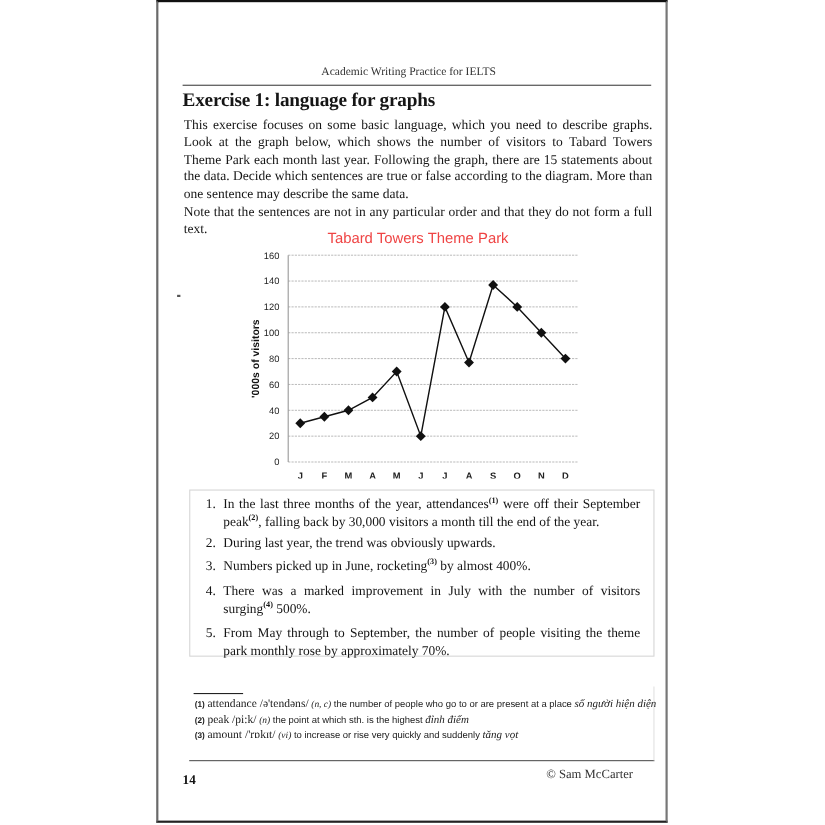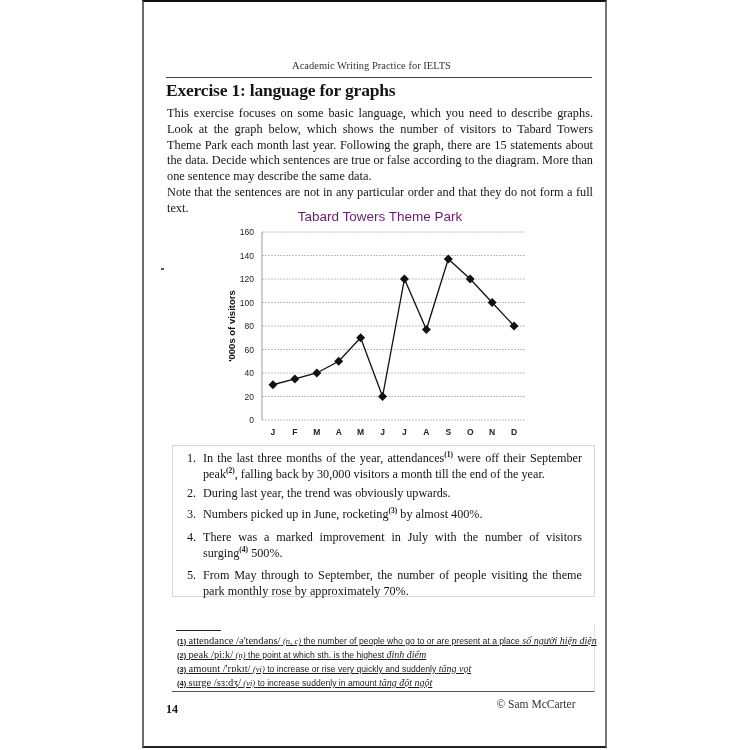--- a/index.html
+++ b/index.html
@@ -29,42 +29,42 @@
     .para {
       position: absolute; left: 167px; width: 426px; margin: 0;
       font-size: 12.3px; line-height: 15.8px; text-align: justify; font-weight: 500;
     }
     .p1 { top: 106px; }
     .p2 { top: 185px; }
     .chart-wrap { position: absolute; left: 200px; top: 205px; width: 360px; height: 230px; }
     .chart-wrap svg { position: absolute; left: 0; top: 0; }
     .chart-title {
       position: absolute; left: 0; top: 4px; width: 360px; text-align: center;
-      font-family: "Liberation Sans", "DejaVu Sans", sans-serif; font-size: 13.5px; color: #701a75;
+      font-family: "Liberation Sans", "DejaVu Sans", sans-serif; font-size: 13.5px; color: #ef4444;
     }
     .statements {
       position: absolute; left: 172px; top: 445px; width: 423px; height: 152px;
       border: 1px solid #d6d6d6; box-sizing: border-box;
     }
     .stmt {
       position: absolute; left: 14px; width: 395px; font-size: 12.2px; line-height: 15.5px;
       text-align: justify;
     }
     .stmt .num { position: absolute; left: 0; top: 0; }
     .stmt .txt { display: block; margin-left: 16px; }
     sup { font-size: 7.5px; font-weight: bold; line-height: 0; }
     .glossary {
       position: absolute; left: 172px; top: 624px; width: 423px; height: 68px;
       border-right: 1px solid #e2e2e2; border-bottom: 1.5px solid #555;
       box-sizing: border-box;
     }
     .gloss-rule { position: absolute; left: 4px; top: 6px; width: 45px; border-top: 1.2px solid #222; }
     .gloss-item {
       position: absolute; left: 5px; font-family: "Liberation Sans", "DejaVu Sans", sans-serif;
-      font-size: 8.6px; white-space: nowrap; color: #1a1a1a; text-decoration: underline;
+      font-size: 8.6px; white-space: nowrap; color: #1a1a1a;
     }
     .gloss-item .term { font-family: "Liberation Serif", "DejaVu Serif", serif; font-size: 10.5px; }
     .gloss-item .pos { font-style: italic; font-family: "Liberation Serif", serif; }
     .gloss-item .vi { font-style: italic; font-family: "Liberation Serif", serif; font-size: 10px; }
     .gloss-item .n { font-weight: bold; font-size: 7.5px; }
     .page-num { position: absolute; left: 166px; top: 702px; font-size: 12px; font-weight: bold; }
     .copyright { position: absolute; left: 480px; top: 698px; width: 112px; text-align: center; font-size: 11.5px; color: #333; }
     .margin-dot { position: absolute; left: 161px; top: 268px; width: 3px; height: 2px; background: #555; }
   </style>
 </head>
@@ -152,17 +152,16 @@
       <span class="num">5.</span>
       <span class="txt">From May through to September, the number of people visiting the theme park monthly rose by approximately 70%.</span>
     </div>
   </div>
 
 <div class="glossary" id="glossary">
   <div class="gloss-rule"></div>
 <div class="gloss-item" style="top: 11px;"><span class="n">(1)</span> <span class="term">attendance /ə'tendəns/</span> <span class="pos">(n, c)</span> <span>the number of people who go to or are present at a place</span> <span class="vi">số người hiện diện</span> </div>
     <div class="gloss-item" style="top: 25px;"><span class="n">(2)</span> <span class="term">peak /pi:k/</span> <span class="pos">(n)</span> <span>the point at which sth. is the highest</span> <span class="vi">đỉnh điểm</span> </div>
     <div class="gloss-item" style="top: 39px;"><span class="n">(3)</span> <span class="term">amount /'rɒkɪt/</span> <span class="pos">(vi)</span> <span>to increase or rise very quickly and suddenly</span> <span class="vi">tăng vọt</span> </div>
-    <div class="gloss-item" style="top: 53px;"><span class="n">(4)</span> <span class="term">surge /sɜ:dʒ/</span> <span class="pos">(vi)</span> <span>to increase suddenly in amount</span> <span class="vi">tăng đột ngột</span> </div>
   </div>
 
 <div class="page-num">14</div>
 <div class="copyright">© Sam McCarter</div>
 
 </body></html>

